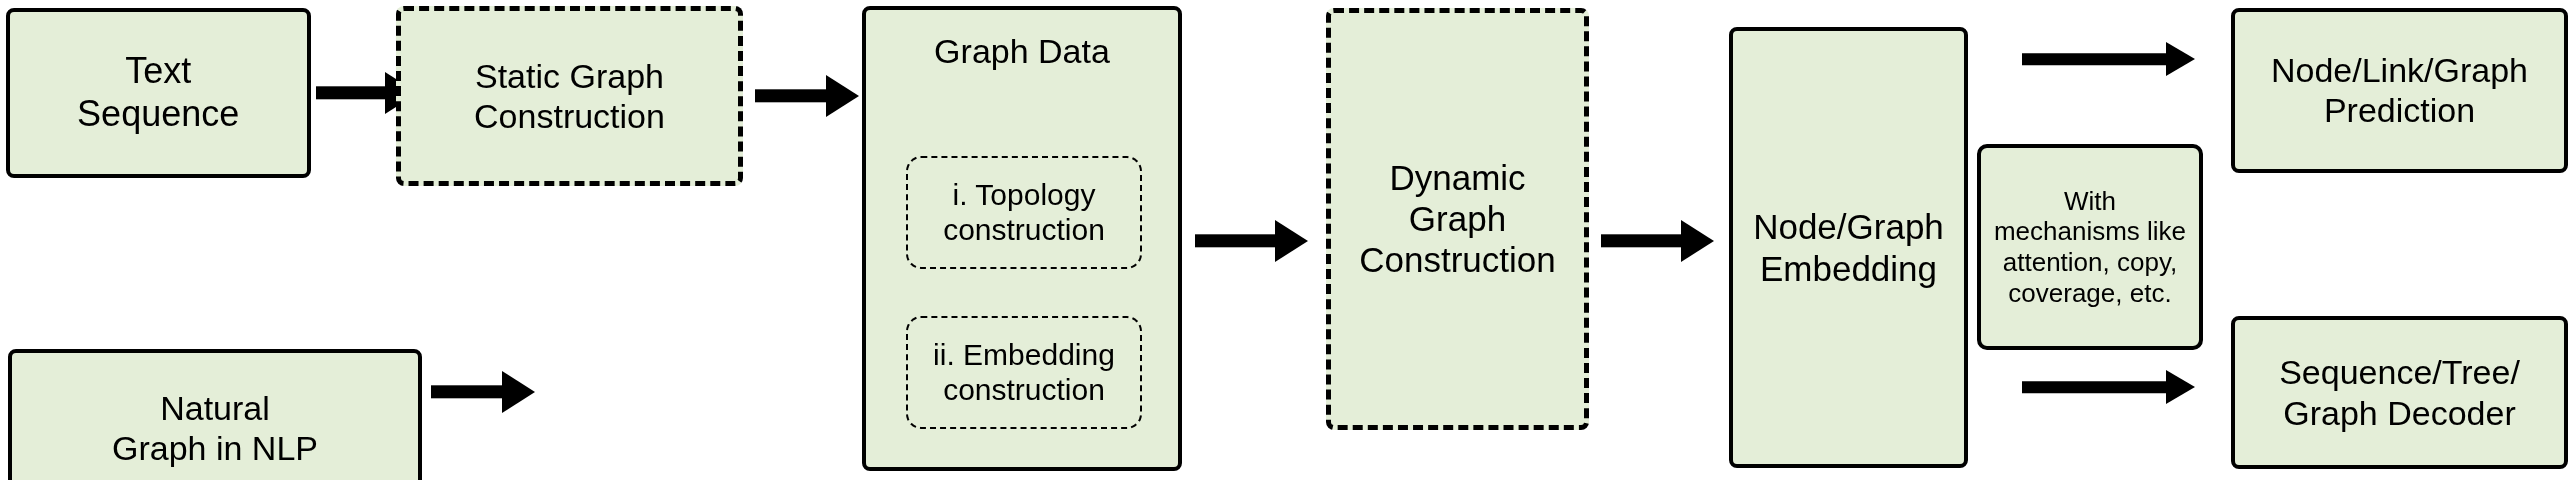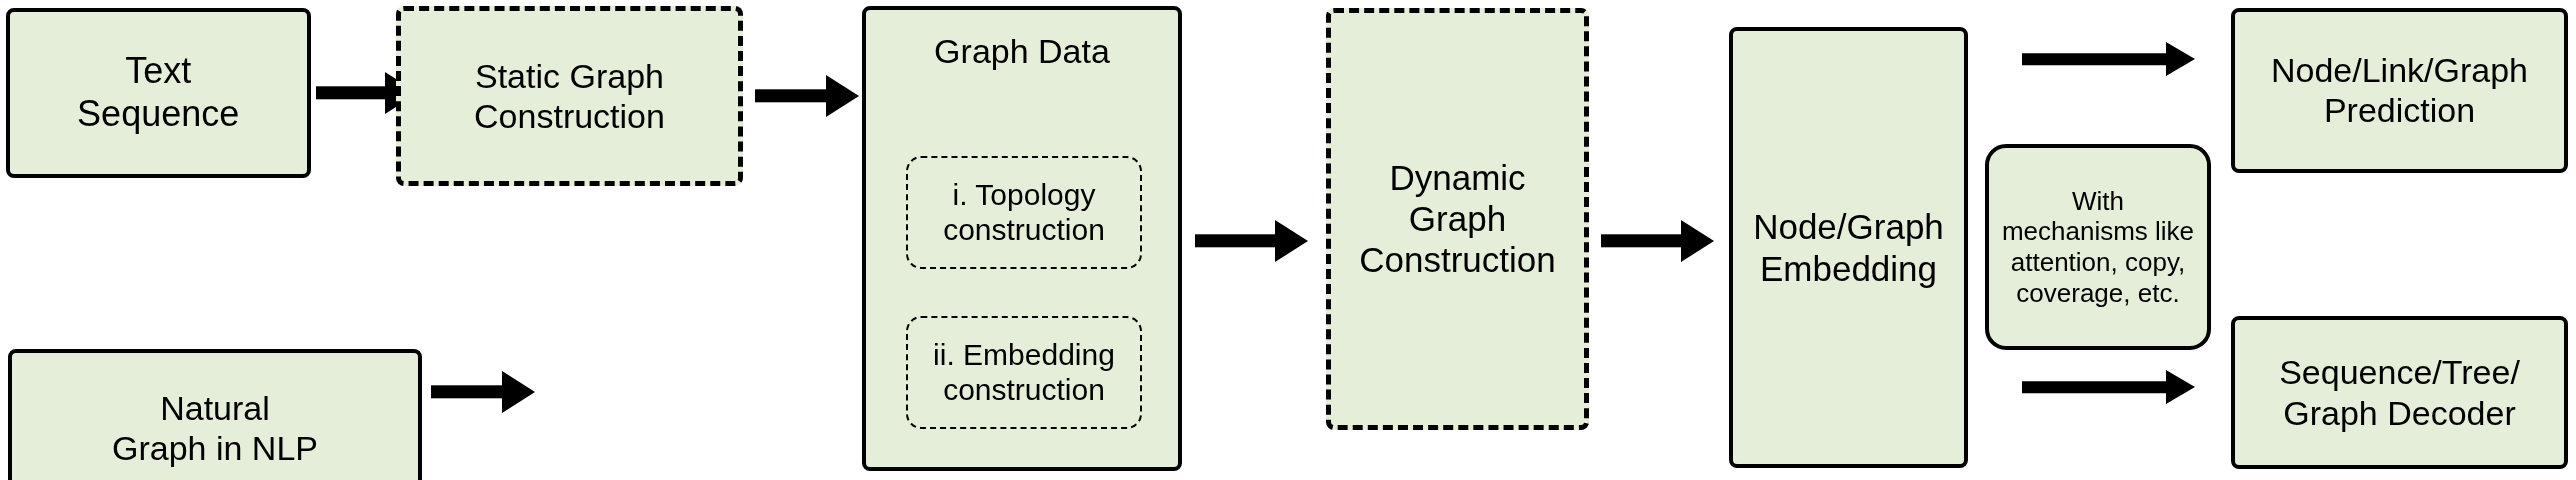--- a/index.html
+++ b/index.html
@@ -161,21 +161,21 @@
   <div class="arrow" style="left:1601px; top:241px; width:123px;">
     <div class="shaft" style="width:82px;"></div>
     <div class="head" style="left:80px;"></div>
   </div>
 
   <div class="node" style="left:1729px; top:27px; width:239px; height:441px; font-size:35px;">
     <span class="label">Node/Graph
 Embedding</span>
   </div>
 
-  <div class="node" style="left:1977px; top:144px; width:226px; height:206px; font-size:26px; border-width:4.8px; border-radius:21px;margin-left:8px;">
+  <div class="node" style="left:1977px; top:144px; width:226px; height:206px; font-size:26px; border-width:4.8px; border-radius:10px;">
     <span class="label">With
 mechanisms like
 attention, copy,
 coverage, etc.</span>
   </div>
 
   <div class="arrow thin" style="left:2022px; top:59px; width:182px;">
     <div class="shaft" style="width:146px;"></div>
     <div class="head" style="left:144px;"></div>
   </div>

